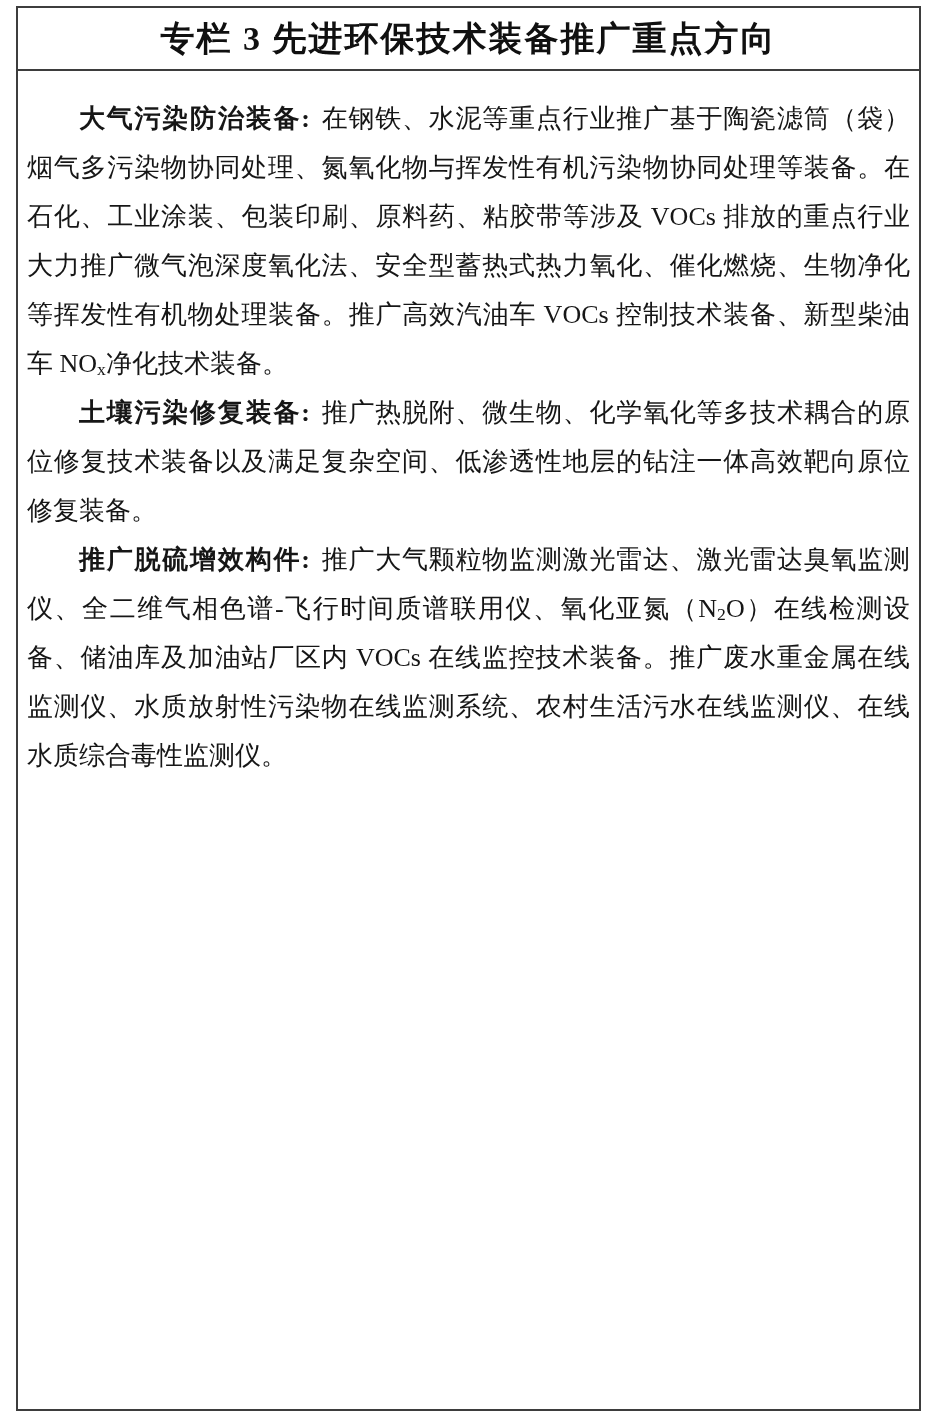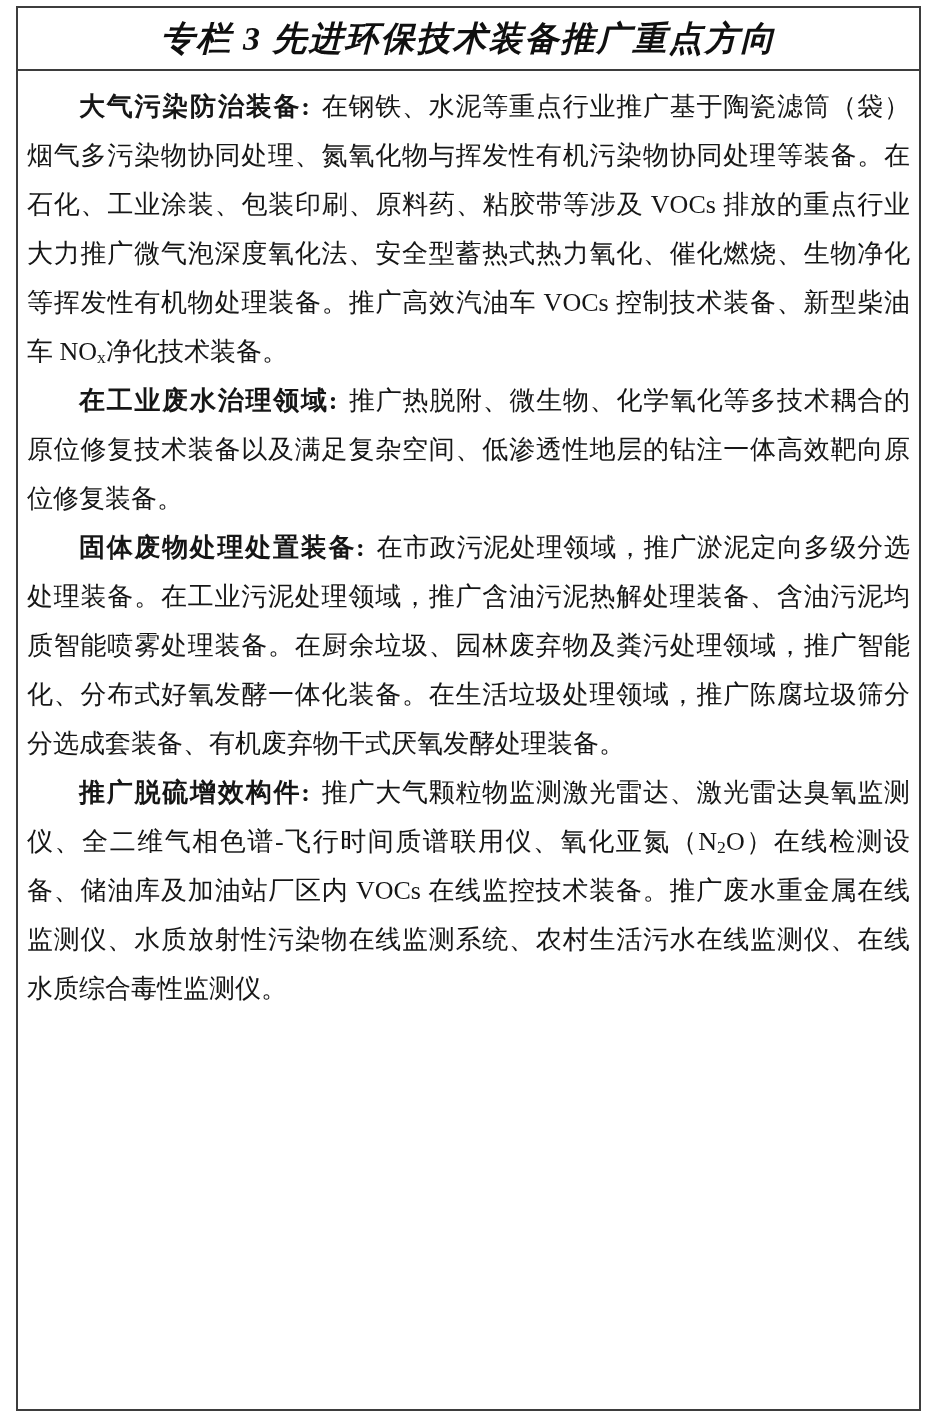--- a/index.html
+++ b/index.html
@@ -28,30 +28,30 @@
     height: 63px;
     border-bottom: 2px solid #3d3d3d;
     display: flex;
     align-items: center;
     justify-content: center;
     font-size: 34px;
     font-weight: 700;
     letter-spacing: 2px;
     color: #101010;
     box-sizing: border-box;
-    font-style: italic;
   }
   .body-cell {
     padding: 11px 9px 0 9px;
     font-size: 26px;
     line-height: 49px;
     color: #161616;
     text-align: justify;
     text-justify: inter-ideograph;
     box-sizing: border-box;
+    margin-top: 12px;
   }
   .para {
     margin: 0;
     text-indent: 52px;
   }
   .lead {
     font-weight: 700;
     margin-right: 10px;
     letter-spacing: 1px;
   }
@@ -61,17 +61,16 @@
     vertical-align: -0.18em;
   }
 </style>
 </head>
 <body>
 
 <div class="column-box">
   <div class="title-row">专栏 3  先进环保技术装备推广重点方向</div>
   <div class="body-cell">
       <p class="para"><span class="lead">大气污染防治装备:</span>在钢铁、水泥等重点行业推广基于陶瓷滤筒（袋）烟气多污染物协同处理、氮氧化物与挥发性有机污染物协同处理等装备。在石化、工业涂装、包装印刷、原料药、粘胶带等涉及 VOCs 排放的重点行业大力推广微气泡深度氧化法、安全型蓄热式热力氧化、催化燃烧、生物净化等挥发性有机物处理装备。推广高效汽油车 VOCs 控制技术装备、新型柴油车 NO<sub>x</sub>净化技术装备。</p>
-      <p class="para"><span class="lead">在工业废水治理领域:</span>推广热脱附、微生物、化学氧化等多技术耦合的原位修复技术装备以及满足复杂空间、低渗透性地层的钻注一体高效靶向原位修复装备。</p>
-      <p class="para"><span class="lead">固体废物处理处置装备:</span>在市政污泥处理领域，推广淤泥定向多级分选处理装备。在工业污泥处理领域，推广含油污泥热解处理装备、含油污泥均质智能喷雾处理装备。在厨余垃圾、园林废弃物及粪污处理领域，推广智能化、分布式好氧发酵一体化装备。在生活垃圾处理领域，推广陈腐垃圾筛分分选成套装备、有机废弃物干式厌氧发酵处理装备。</p>
+      <p class="para"><span class="lead">土壤污染修复装备:</span>推广热脱附、微生物、化学氧化等多技术耦合的原位修复技术装备以及满足复杂空间、低渗透性地层的钻注一体高效靶向原位修复装备。</p>
       <p class="para"><span class="lead">推广脱硫增效构件:</span>推广大气颗粒物监测激光雷达、激光雷达臭氧监测仪、全二维气相色谱-飞行时间质谱联用仪、氧化亚氮（N<sub>2</sub>O）在线检测设备、储油库及加油站厂区内 VOCs 在线监控技术装备。推广废水重金属在线监测仪、水质放射性污染物在线监测系统、农村生活污水在线监测仪、在线水质综合毒性监测仪。</p>
     </div>
 </div>
 
 </body></html>

